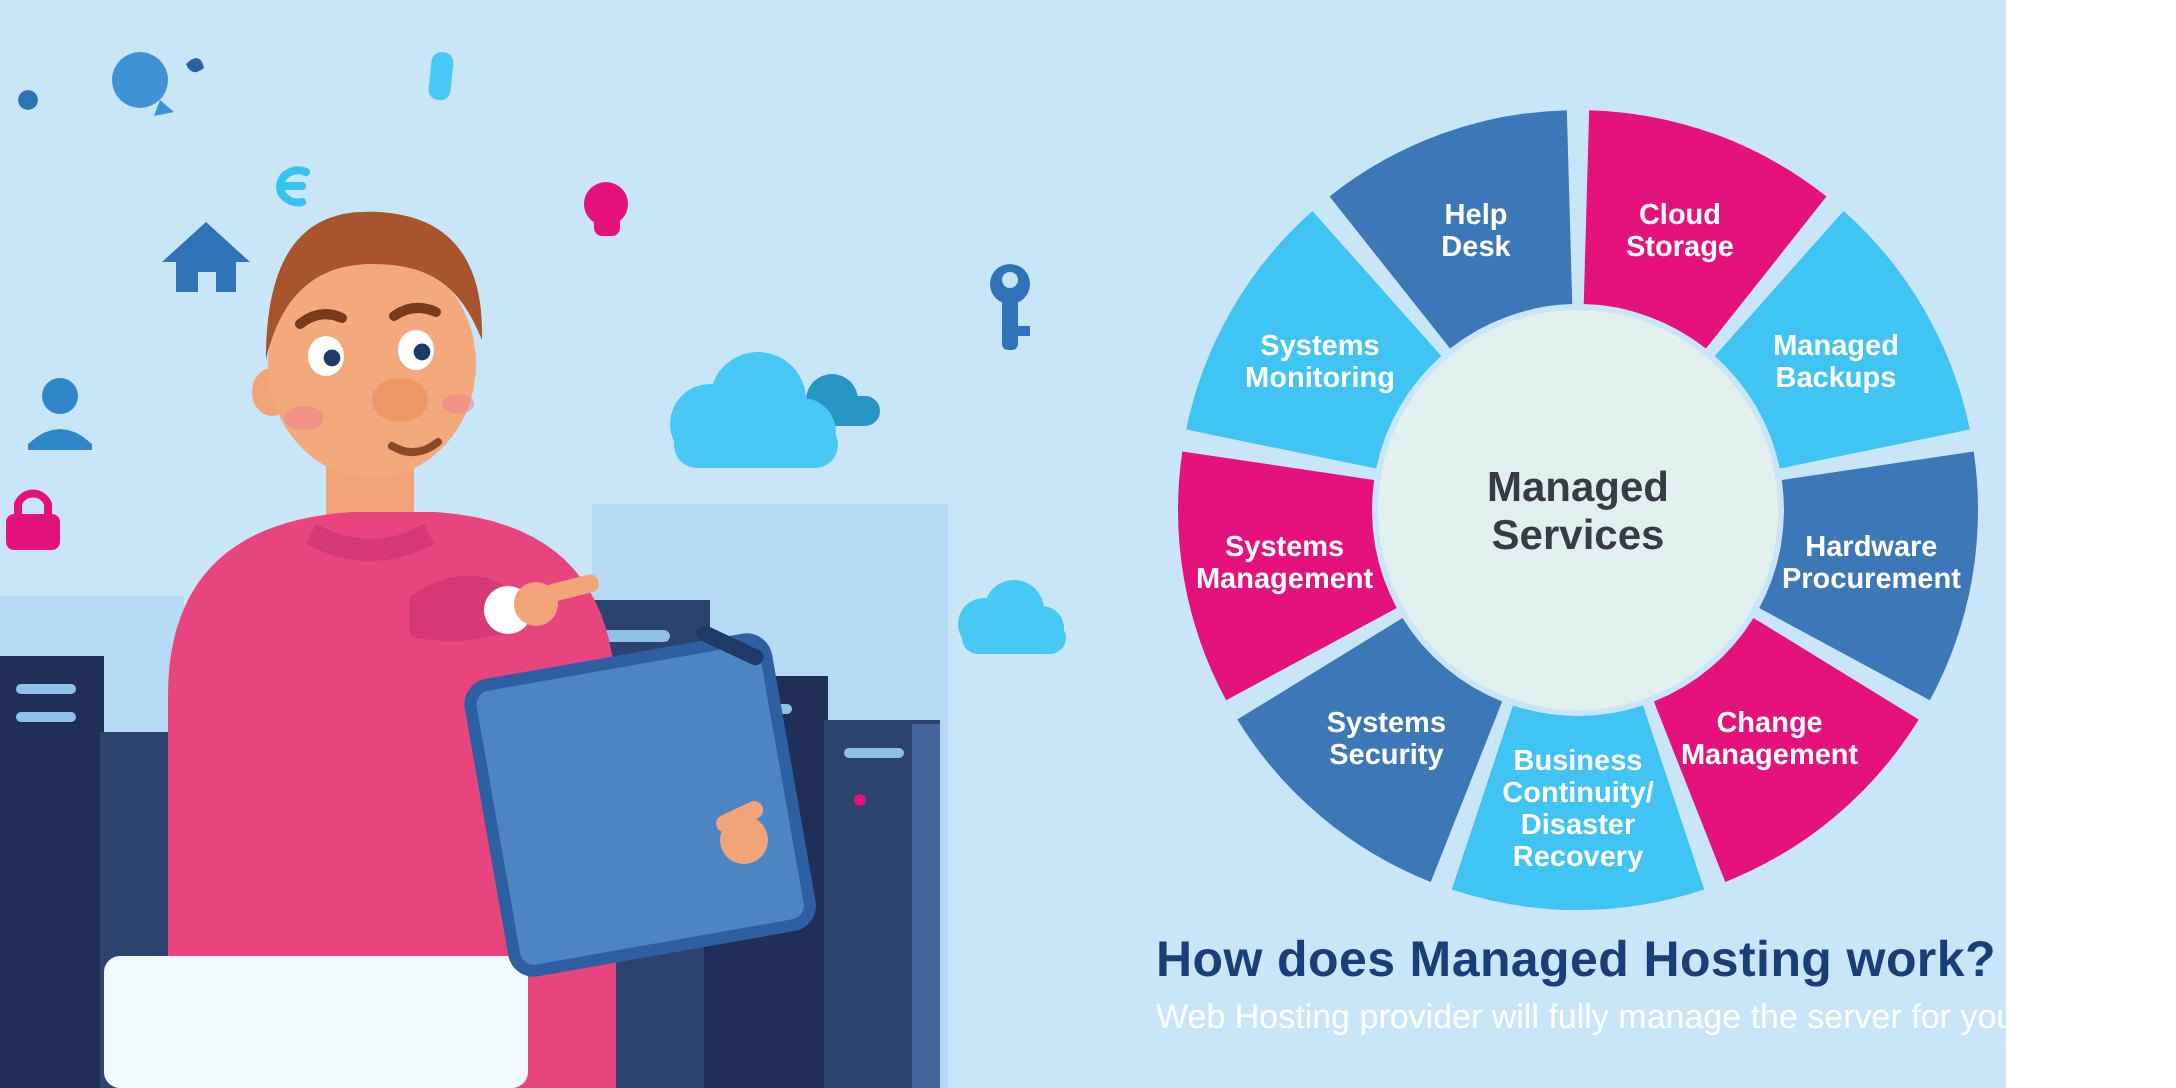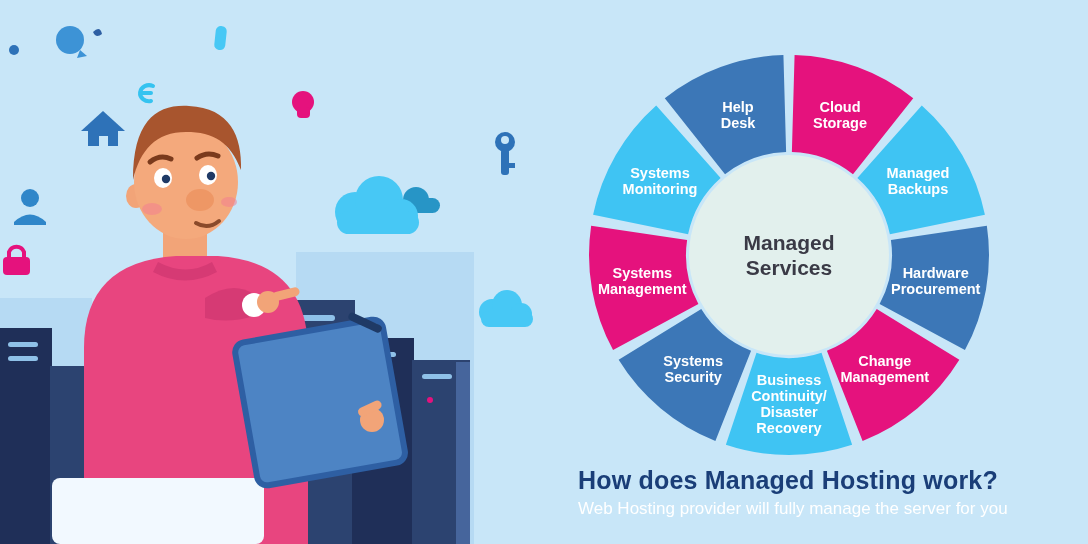--- a/index.html
+++ b/index.html
@@ -1,16 +1,16 @@
 <!DOCTYPE html>
 <html><head>
 <meta charset="utf-8">
 <style>
   html,body{margin:0;padding:0;}
-  .stage{position:relative;width:1088px;height:544px;overflow:hidden;
+  .stage{position:relative;width:1003px;height:544px;overflow:hidden;
          font-family:"Liberation Sans",sans-serif;}
   .scene{position:absolute;left:0;top:0;}
   .wheel{position:absolute;left:579px;top:45px;}
   .seg-label{font-family:"Liberation Sans",sans-serif;font-weight:bold;font-size:14.5px;text-anchor:middle;}
   .center-label{font-family:"Liberation Sans",sans-serif;font-weight:bold;font-size:21px;text-anchor:middle;}
   .caption{position:absolute;left:578px;top:466px;width:520px;}
   .caption h1{margin:0;font-size:25px;font-weight:bold;letter-spacing:.2px;}
   .caption p{margin:4px 0 0;font-size:17px;}
 </style>
 </head>

